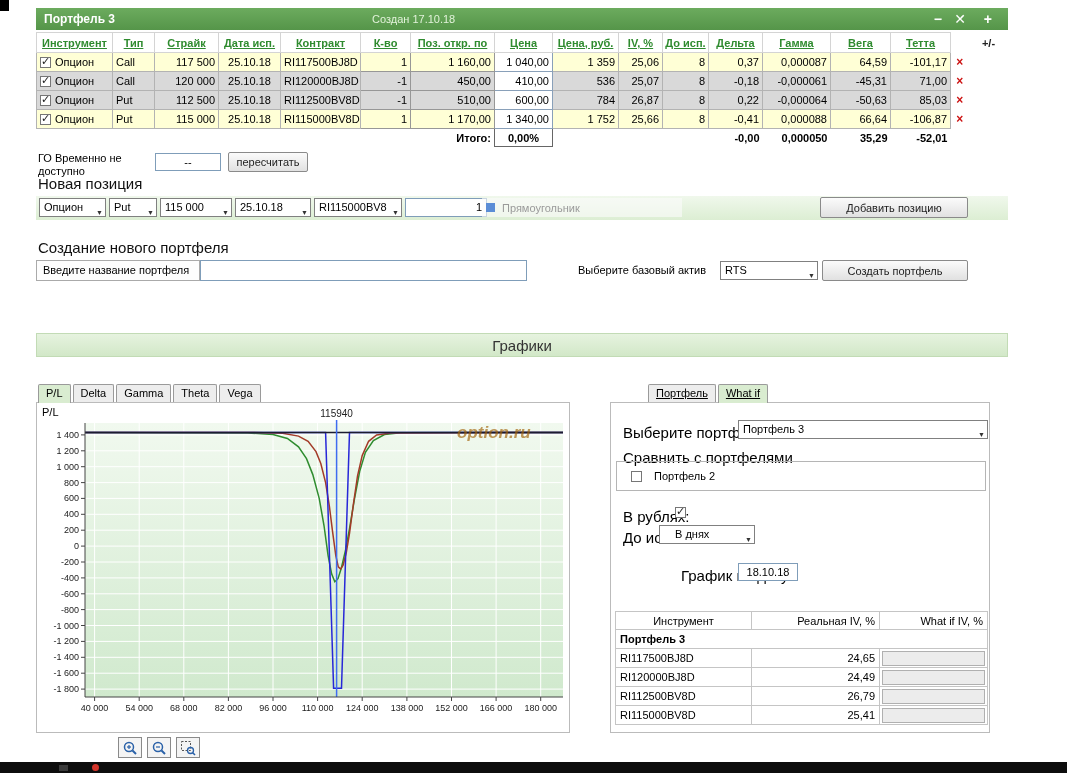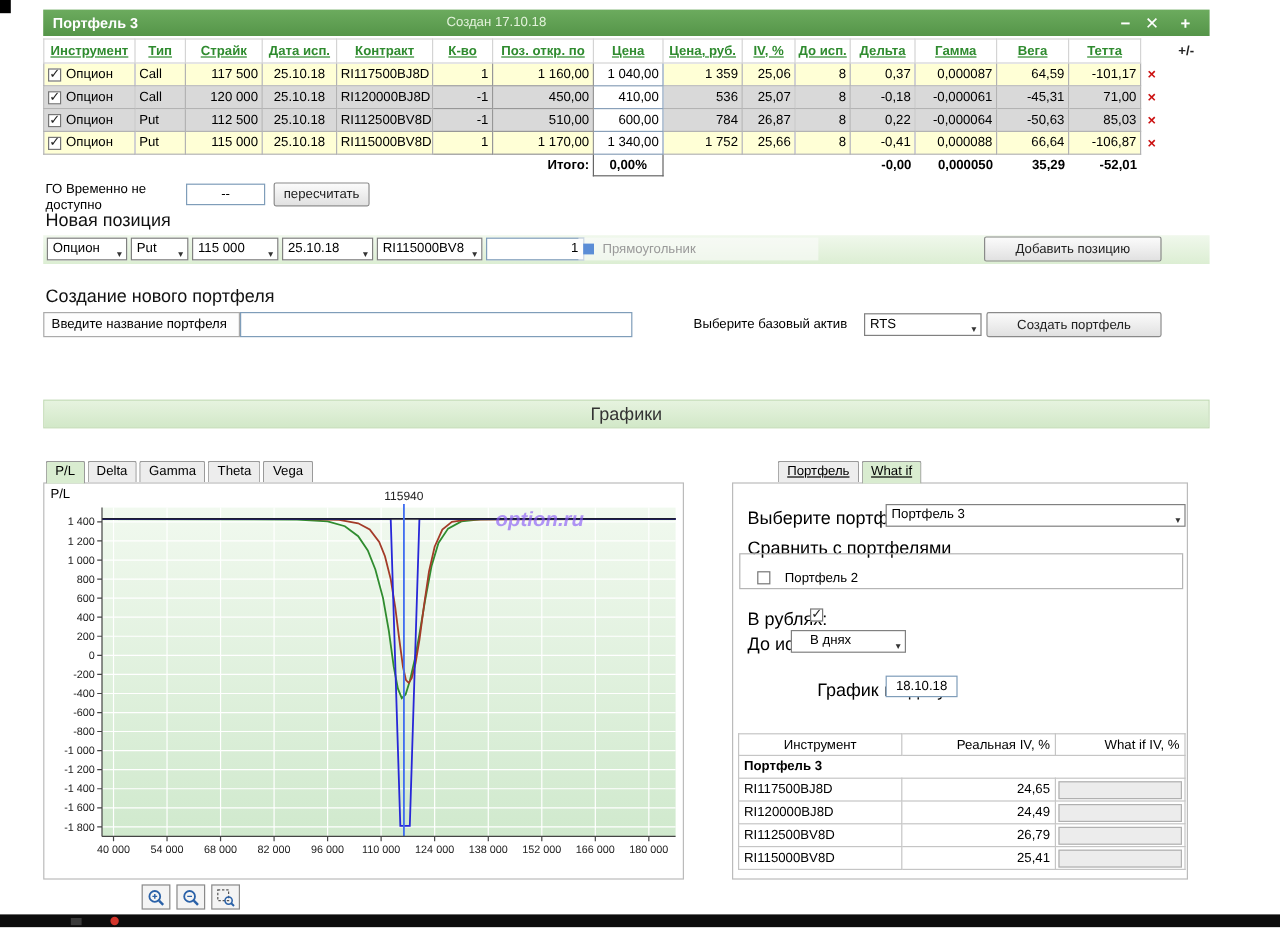--- a/index.html
+++ b/index.html
@@ -74,32 +74,32 @@
   .tabs{position:absolute;display:flex;gap:2px;}
   #left-tabs{left:38px;top:384px;}
   #right-tabs{left:648px;top:384px;text-decoration:underline;}
   .tab{height:18px;padding:0 7px;border:1px solid #9a9a9a;border-bottom:none;background:#ededed;line-height:17px;font-size:11px;cursor:pointer;border-radius:2px 2px 0 0;}
   .tab.active{background:#d9ecd0;height:19px;position:relative;z-index:3;}
 
   
   .chart-panel{position:absolute;left:36px;top:402px;width:534px;height:331px;border:1px solid #bbb;background:#fff;}
   .pl-label{position:absolute;left:5px;top:3px;font-size:11px;}
   #chart-svg{position:absolute;left:0;top:4px;}
-  .watermark{position:absolute;left:376px;top:20px;font-size:17px;font-weight:bold;font-style:italic;color:#8b5cf6;opacity:.65;}
+  .watermark{position:absolute;left:420px;top:20px;font-size:17px;font-weight:bold;font-style:italic;color:#a16207;opacity:.65;}
   .zoom-row{position:absolute;left:118px;top:737px;display:flex;gap:5px;}
   .zbtn{width:24px;height:21px;background:#f4f4f4;border:1px solid #8a8a8a;display:flex;align-items:center;justify-content:center;cursor:pointer;}
 
   
   .right-panel{position:absolute;left:610px;top:402px;width:380px;height:331px;border:1px solid #bbb;background:#fff;}
   .rp-label{position:absolute;font-size:15px;}
   #lbl-selport{left:12px;top:21px;}
   #sel-portfolio{left:127px;top:17px;width:250px;}
   #lbl-compare{left:12px;top:46px;}
   .compare-box{position:absolute;left:5px;top:58px;width:370px;height:30px;border:1px solid #b5b5b5;}
-  .compare-item{display:flex;align-items:flex-start;padding-left:14px;height:100%;margin-top:14px;}
+  .compare-item{display:flex;align-items:center;padding-left:14px;height:100%;}
   .compare-item span + span{margin-left:8px;}
   #lbl-rub{left:12px;top:105px;}
   #rub-cb{position:absolute;left:64px;top:104px;}
   #lbl-days{left:12px;top:126px;}
   #sel-days{left:48px;top:122px;width:96px;padding-left:15px;}
   #lbl-date{left:24px;top:164px;padding-left:46px;}
   #inp-date{position:absolute;left:127px;top:160px;width:60px;height:18px;text-align:center;line-height:16px;}
   #whatif-table{position:absolute;left:4px;top:208px;width:372px;border-collapse:collapse;font-size:11px;table-layout:fixed;}
   #whatif-table th{border:1px solid #c5c5c5;height:18px;font-weight:normal;background:#fff;padding:0 4px;overflow:hidden;white-space:nowrap;}
   #whatif-table td{border:1px solid #c5c5c5;height:19px;padding:0 4px;overflow:hidden;white-space:nowrap;}

